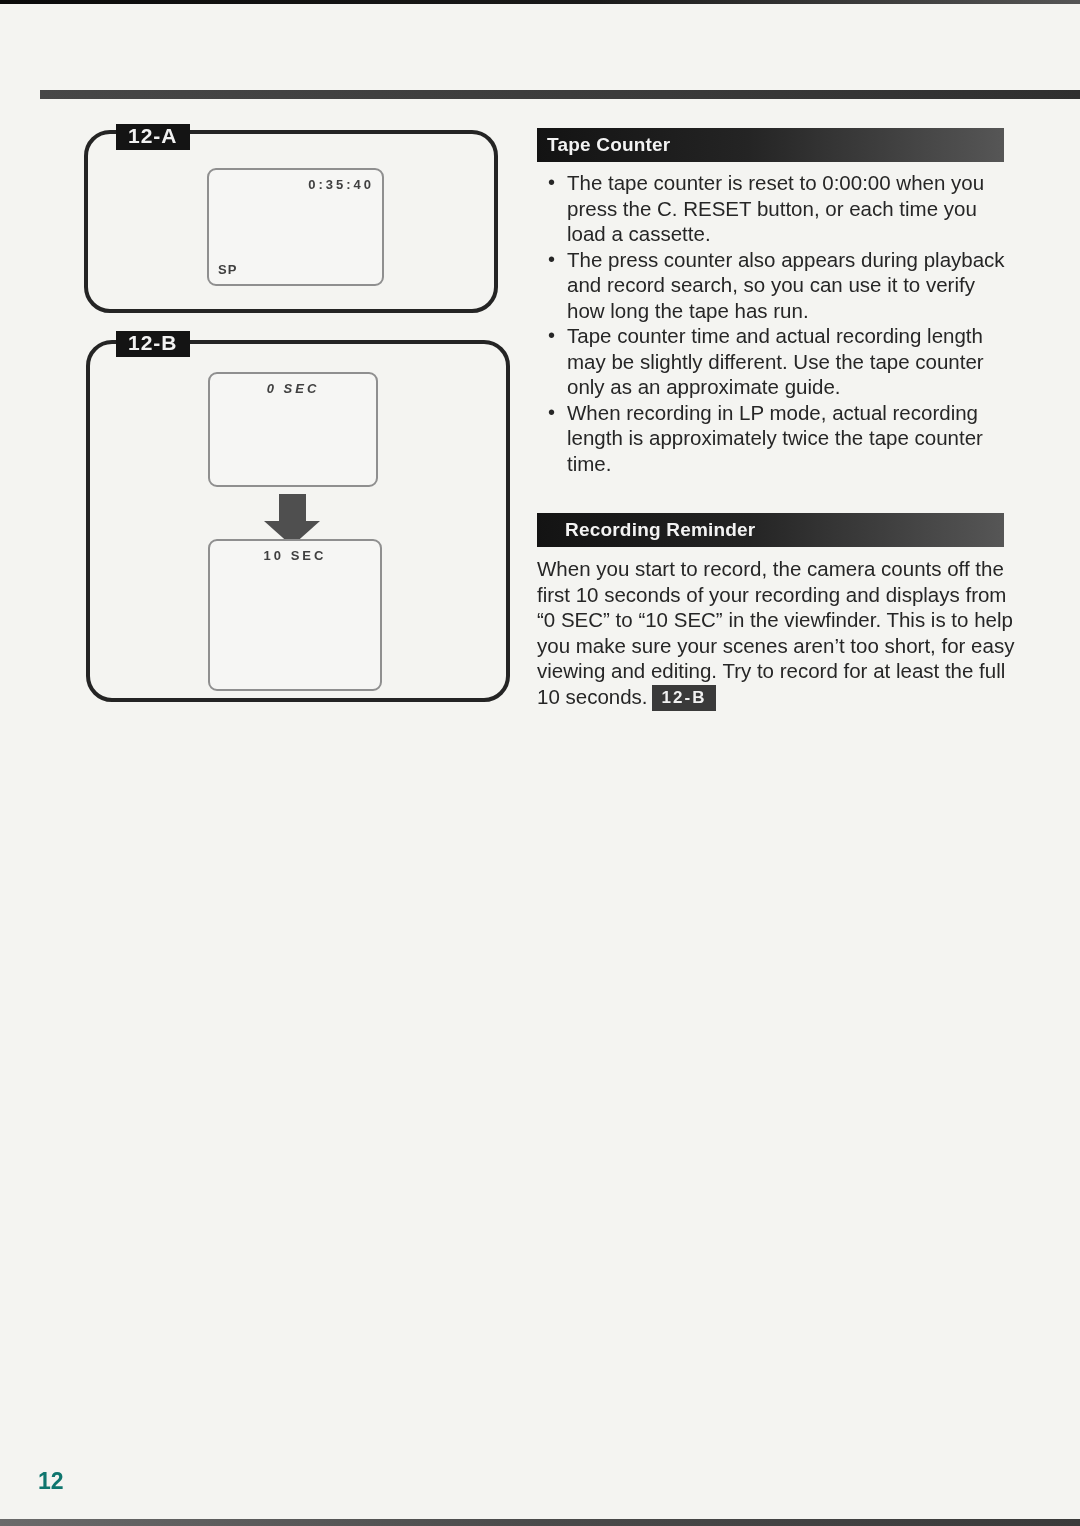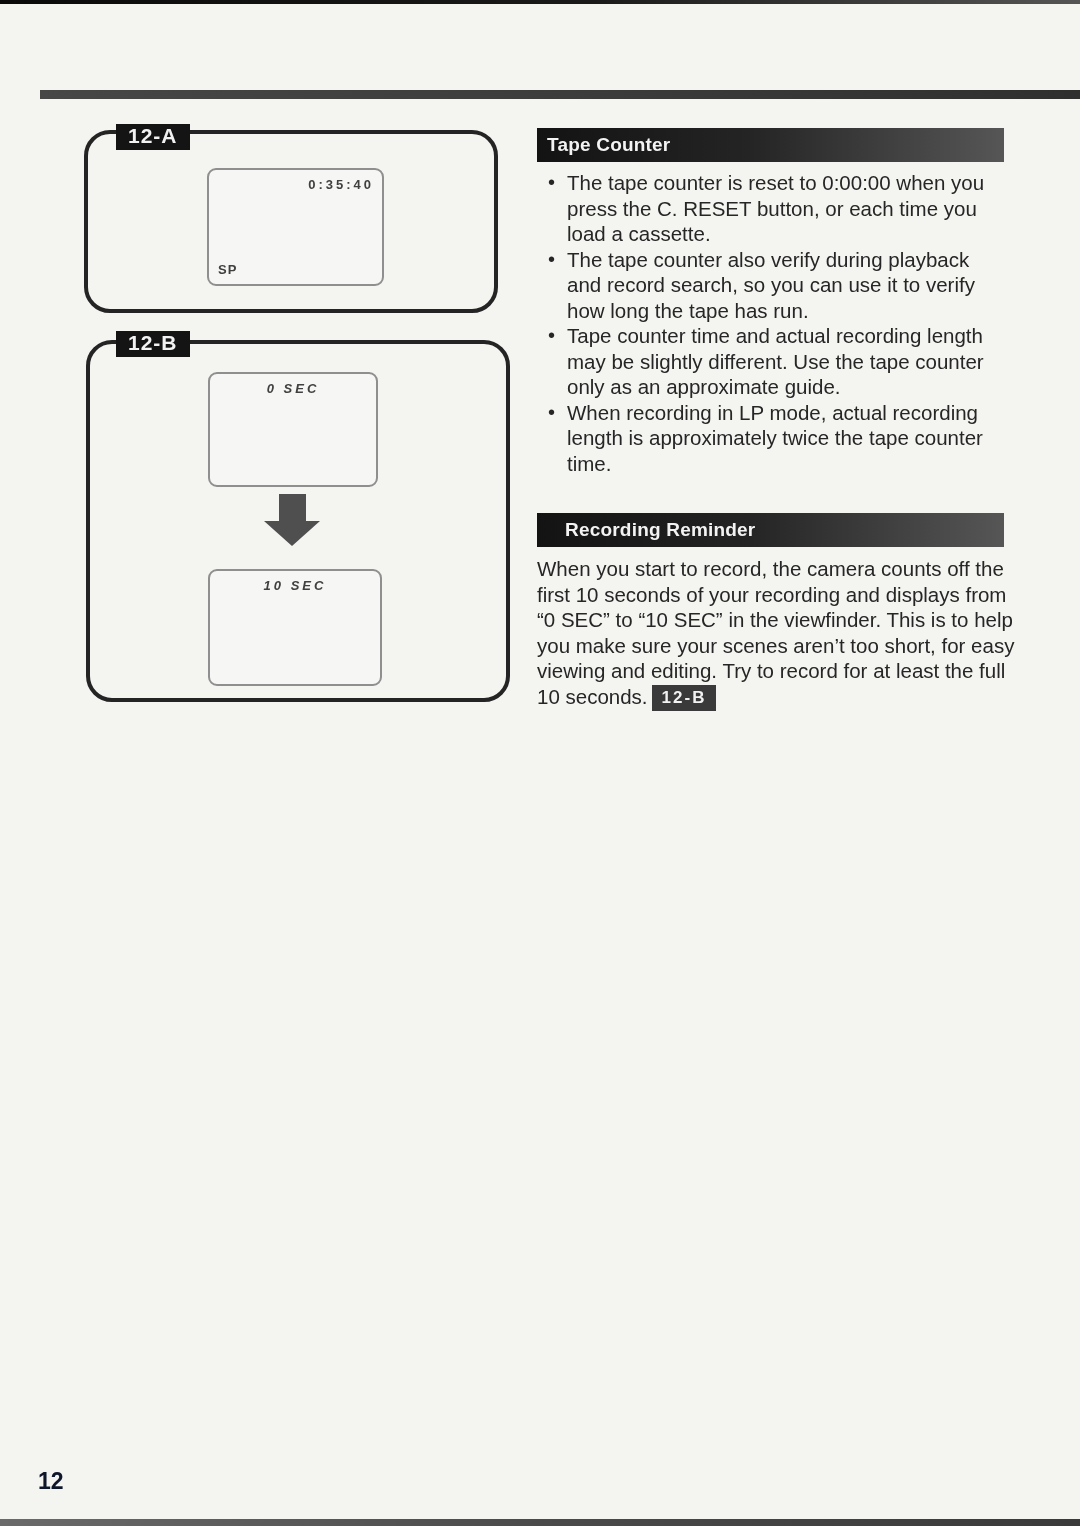--- a/index.html
+++ b/index.html
@@ -48,21 +48,21 @@
   .fig-panel.a .fig-badge { left: 28px; top: -10px; }
   .fig-panel.b .fig-badge { left: 26px; top: -13px; }
   .vf-screen {
     position: absolute;
     border: 2px solid #8f8f8f;
     border-radius: 9px;
     background: #f6f6f4;
   }
   .fig-panel.a .vf-screen { left: 119px; top: 34px; width: 177px; height: 118px; }
   .fig-panel.b .vf-screen.s1 { left: 118px; top: 28px; width: 170px; height: 115px; font-style: italic; }
-  .fig-panel.b .vf-screen.s2 { left: 118px; top: 225px; width: 174px; height: 117px; font-style: italic; }
+  .fig-panel.b .vf-screen.s2 { left: 118px; top: 195px; width: 174px; height: 152px; }
   .vf-text {
     position: absolute;
     font-weight: bold;
     font-size: 13px;
     color: #404040;
     letter-spacing: 3px;
     white-space: nowrap;
   }
   .vf-counter { top: 7px; right: 8px; }
   .vf-sp { bottom: 7px; left: 9px; letter-spacing: 1px; }
@@ -107,21 +107,21 @@
   }
   ul.bullets { list-style: none; margin: 8px; padding: 0; }
   ul.bullets li { position: relative; padding-left: 22px; }
   ul.bullets li::before {
     content: "\2022";
     position: absolute; left: 3px; top: 0;
     font-size: 20px;
   }
   .page-number {
     position: absolute; left: 38px; top: 1468px;
-    font-size: 23px; font-weight: bold; color: #0f172a;
+    font-size: 23px; font-weight: bold; color: #0f766e;
   }
 </style>
 </head>
 <body>
 
 <div class="page">
 
   <div class="top-bar"></div>
   <div class="top-rule"></div>
 
@@ -145,21 +145,21 @@
     <div class="vf-screen s2">
       <span class="vf-text vf-sec">10 SEC</span>
     </div>
   </div>
 
   <div class="right-col">
 
     <div class="section-header">Tape Counter</div>
     <ul class="bullets">
       <li>The tape counter is reset to 0:00:00 when you press the C. RESET button, or each time you load a cassette.</li>
-      <li>The tape counter also verify during playback and record search, so you can use it to verify how long the tape has run.</li>
+      <li>The press counter also appears during playback and record search, so you can use it to verify how long the tape has run.</li>
       <li>Tape counter time and actual recording length may be slightly different. Use the tape counter only as an approximate guide.</li>
       <li>When recording in LP mode, actual recording length is approximately twice the tape counter time.</li>
     </ul>
 
     <div class="section-header second">Recording Reminder</div>
     <p class="intro"><span>When you start to record, the camera counts off the first 10 seconds of your recording and displays from “0 SEC” to “10 SEC” in the viewfinder. This is to help you make sure your scenes aren’t too short, for easy viewing and editing. Try to record for at least the full 10 seconds.</span><span class="inline-badge">12-B</span></p>
 
   </div>
 
   <div class="page-number">12</div>

